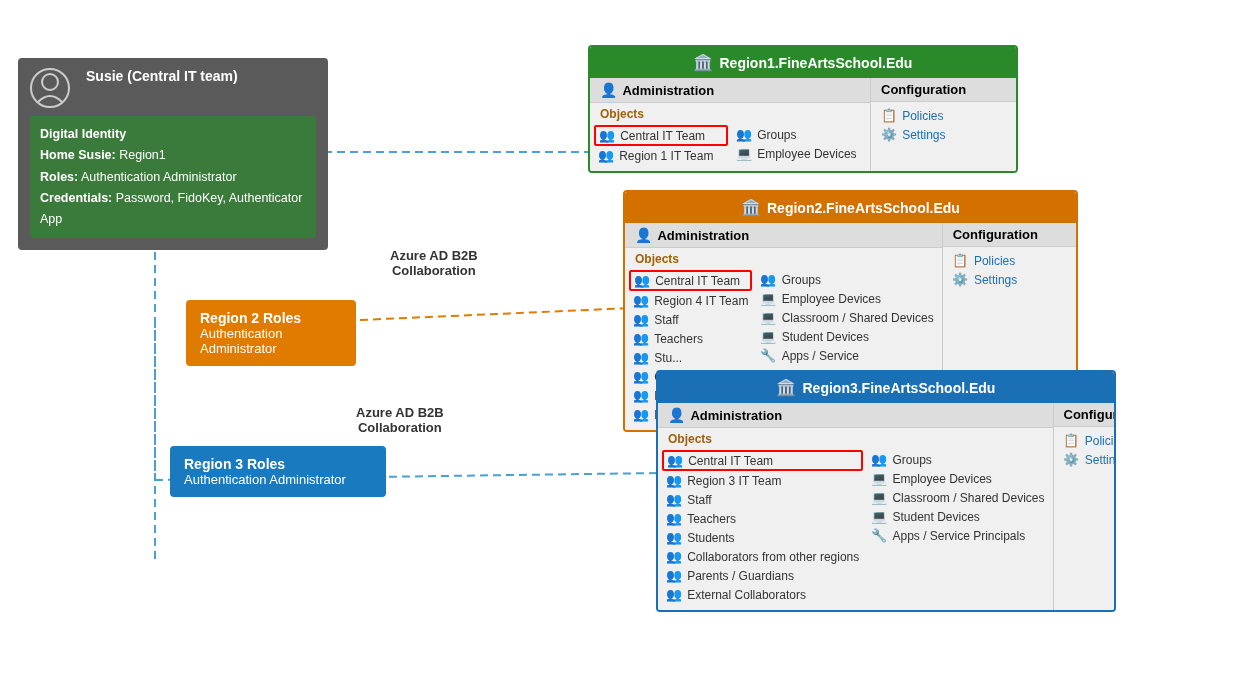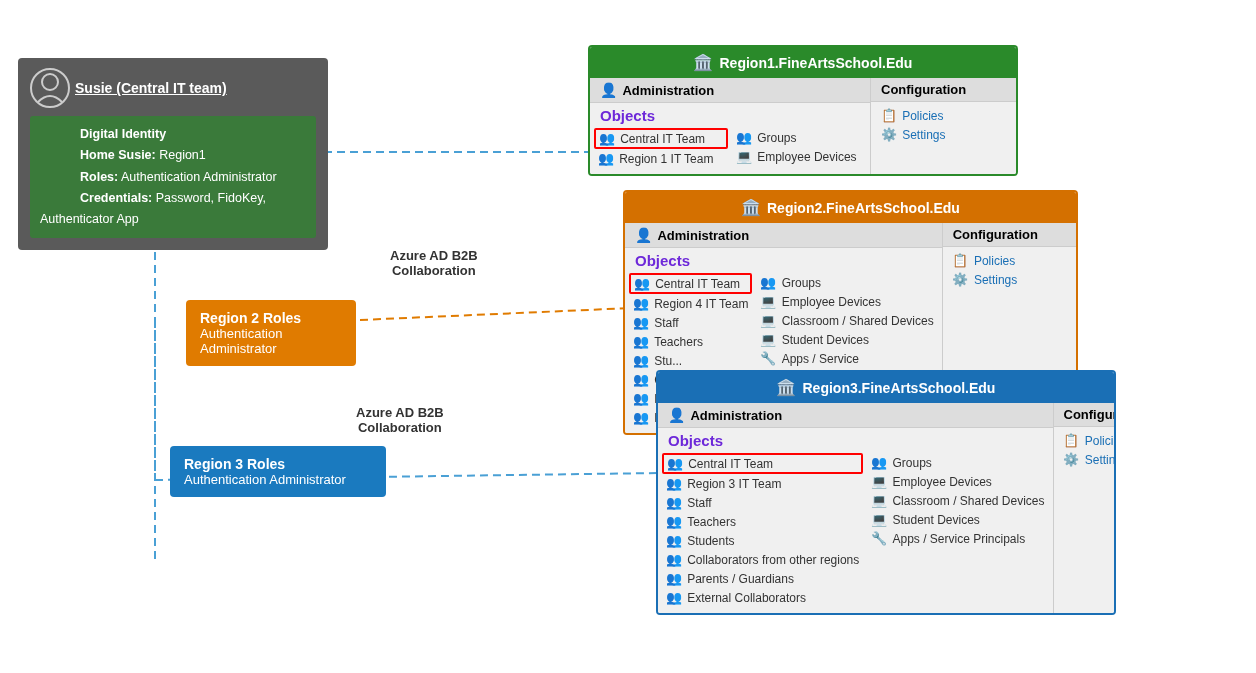--- a/index.html
+++ b/index.html
@@ -24,24 +24,23 @@
       left: 18px;
       top: 58px;
       width: 310px;
       background: #5a5a5a;
       border-radius: 4px;
       padding: 10px 12px 12px 12px;
       color: #fff;
     }
     .susie-header {
       display: flex;
-      align-items: center;
-      gap: 5px;
+      align-items: flex-start;
+      gap: 16px;
       margin-bottom: 8px;
-      text-decoration: underline;
     }
     .susie-avatar {
       width: 40px;
       height: 40px;
       border: 2px solid #ccc;
       border-radius: 50%;
       display: flex;
       align-items: center;
       justify-content: center;
       font-size: 20px;
@@ -52,21 +51,21 @@
       font-weight: bold;
       font-size: 14px;
     }
     .susie-body {
       background: #3a7a3a;
       padding: 8px 10px;
       border-radius: 3px;
       font-size: 12.5px;
       line-height: 1.7;
     }
-    .susie-body .label { font-weight: bold; margin-left: 40px; }
+    .susie-body .label { font-weight: bold; }
     .susie-body .underline { text-decoration: underline; }
 
     
     .roles-box {
       position: absolute;
       padding: 10px 14px;
       border-radius: 4px;
       color: #fff;
       font-size: 13px;
     }
@@ -186,23 +185,23 @@
       padding: 4px 10px;
       display: flex;
       align-items: center;
       gap: 5px;
       border-bottom: 1px solid #ccc;
     }
     .section-icon { font-size: 14px; }
 
     .objects-label {
       font-weight: bold;
-      font-size: 15px;
+      font-size: 12px;
       padding: 4px 10px 2px 10px;
-      color: #6d28d9;
+      color: #a16207;
     }
 
     .admin-cols {
       display: flex;
       padding: 2px 4px 6px 4px;
       gap: 4px;
     }
     .admin-col-left {
       flex: 1;
     }

